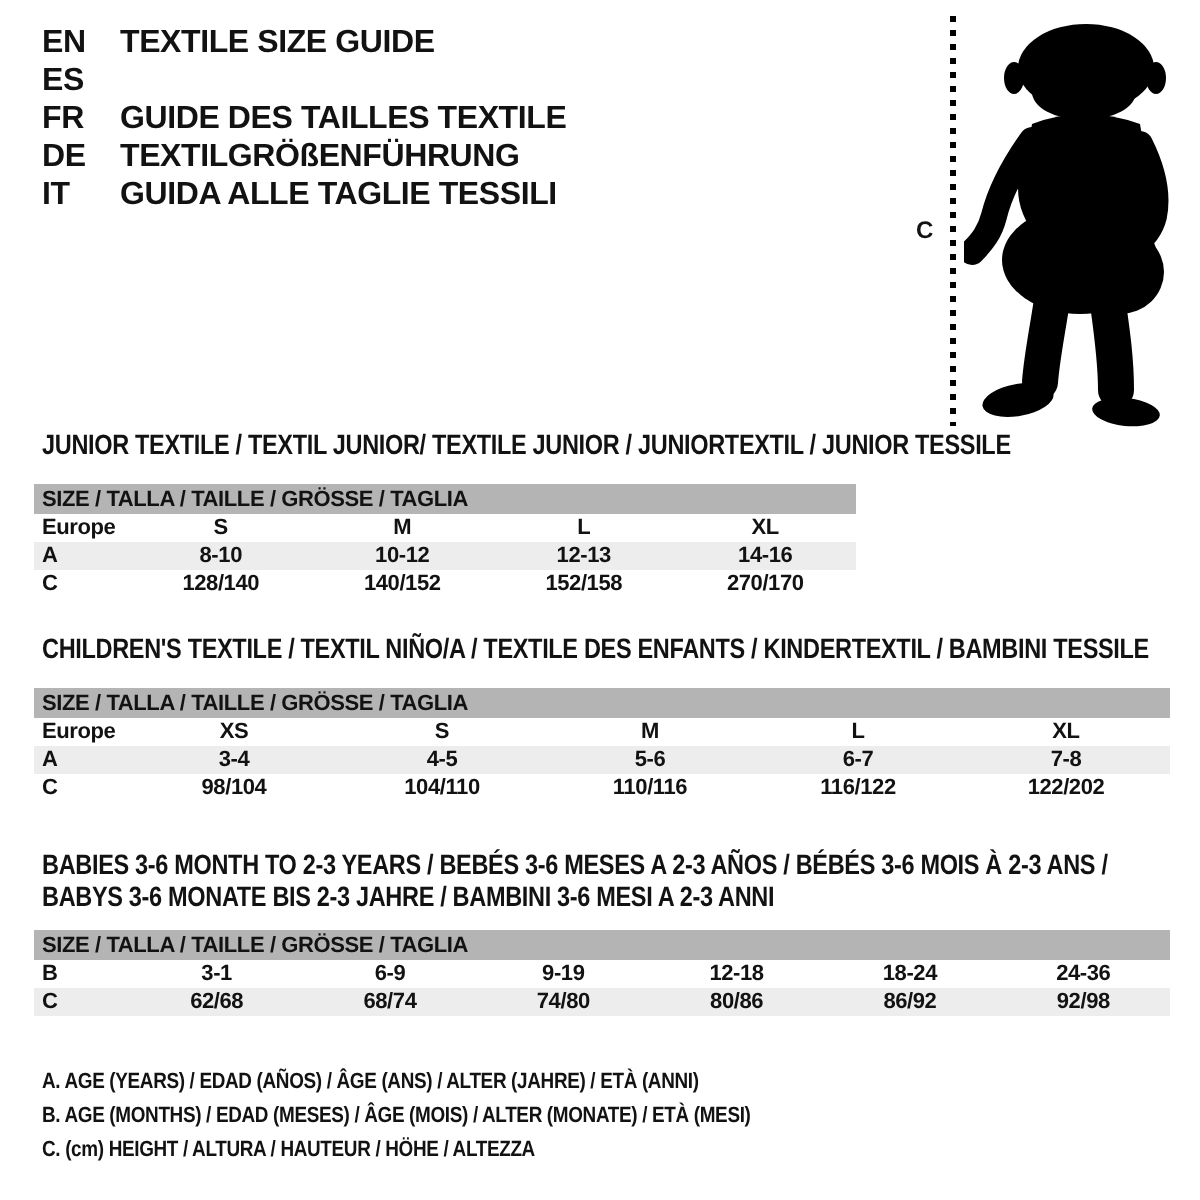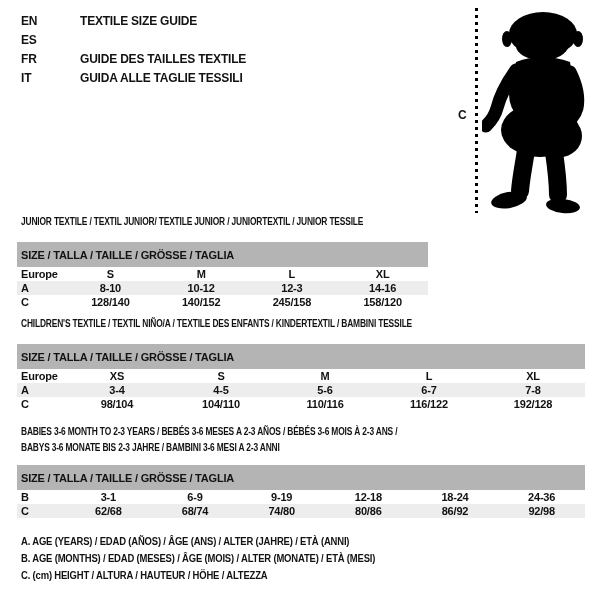--- a/index.html
+++ b/index.html
@@ -6,48 +6,48 @@
   html,body { width:600px; height:600px; background:#ffffff; overflow:hidden; }
   body {
     position:relative;
     font-family:"Liberation Sans", sans-serif;
     color:#121212;
     -webkit-font-smoothing:antialiased;
   }
 
   
   .lang-block { position:absolute; top:12px; left:21px; }
-  .lang-row { display:flex; line-height:19px; font-weight:700; font-size:12px; letter-spacing:-0.2px;gap:20px; }
+  .lang-row { display:flex; line-height:19px; font-weight:700; font-size:16px; letter-spacing:-0.2px; }
   .lang-code { width:39px; flex:0 0 39px; }
   .lang-label { white-space:nowrap;text-align:right; }
 
   
   .figure-area { position:absolute; top:8px; left:452px; width:148px; height:208px; }
   .dotted-line {
     position:absolute; left:23px; top:0; width:3px; height:205px;
     background:repeating-linear-gradient(to bottom, #000 0 3px, transparent 3px 7px);
   }
   .c-label { position:absolute; left:6px; top:100px; font-weight:700; font-size:12px; }
   .silhouette-svg { position:absolute; left:30px; top:0; }
 
   
   .sec { position:absolute; left:17px; }
   .sec-junior   { top:215px; width:411px; }
   .sec-children { top:317px; width:568px; }
   .sec-babies   { top:424px; width:568px; }
-  .sec-title { font-size:10px; font-weight:700; letter-spacing:-0.2px; margin-left:4px; }
+  .sec-title { font-size:14px; font-weight:700; letter-spacing:-0.2px; margin-left:4px; }
   .sec-title .title-line { line-height:14px; white-space:nowrap; transform:scaleX(0.84); transform-origin:0 50%; }
   .sec-babies .sec-title .title-line { line-height:16px; }
   .sec-junior .size-table, .sec-children .size-table { margin-top:13px; }
   .sec-babies .size-table { margin-top:9px; }
 
   table.size-table { width:100%; border-collapse:collapse; table-layout:fixed; }
   table.size-table th {
     background:#b4b4b4; text-align:left; font-size:11px; font-weight:700;
-    height:25px; padding:0 0 0 4px; letter-spacing:-0.2px; white-space:nowrap;
+    height:15px; padding:0 0 0 4px; letter-spacing:-0.2px; white-space:nowrap;
   }
   table.size-table td {
     font-size:11px; font-weight:700; text-align:center; height:14px; padding:0;
     letter-spacing:-0.2px; white-space:nowrap;
   }
   table.size-table td.row-label { text-align:left; padding-left:4px; }
   table.size-table col.label-col { width:48px; }
   table.size-table tbody tr:nth-child(even) { background:#ededed; }
 
   
@@ -64,20 +64,24 @@
   <div class="lang-row">
     <span class="lang-code">EN</span>
     <span class="lang-label">TEXTILE SIZE GUIDE</span>
   </div>
   <div class="lang-row">
     <span class="lang-code">ES</span>
   </div>
   <div class="lang-row">
     <span class="lang-code">FR</span>
     <span class="lang-label">GUIDE DES TAILLES TEXTILE</span>
+  </div>
+  <div class="lang-row">
+    <span class="lang-code">DE</span>
+    <span class="lang-label">TEXTILGRÖßENFÜHRUNG</span>
   </div>
   <div class="lang-row">
     <span class="lang-code">IT</span>
     <span class="lang-label">GUIDA ALLE TAGLIE TESSILI</span>
   </div>
 </div>
 
 <div class="figure-area">
   <div class="dotted-line"></div>
   <div class="c-label">C</div>
@@ -128,29 +132,29 @@
           <td class="row-label">Europe</td>
           <td>S</td>
           <td>M</td>
           <td>L</td>
           <td>XL</td>
         </tr>
         <tr>
           <td class="row-label">A</td>
           <td>8-10</td>
           <td>10-12</td>
-          <td>12-3</td>
+          <td>12-13</td>
           <td>14-16</td>
         </tr>
         <tr>
           <td class="row-label">C</td>
           <td>128/140</td>
           <td>140/152</td>
-          <td>245/158</td>
-          <td>158/120</td>
+          <td>152/158</td>
+          <td>270/170</td>
         </tr>
       </tbody>
     </table>
 </section>
 
 <section class="sec sec-children">
   <div class="sec-title">
     <div class="title-line">CHILDREN'S TEXTILE / TEXTIL NIÑO/A / TEXTILE DES ENFANTS / KINDERTEXTIL / BAMBINI TESSILE</div>
   </div>
   <table class="size-table">
@@ -183,21 +187,21 @@
           <td>5-6</td>
           <td>6-7</td>
           <td>7-8</td>
         </tr>
         <tr>
           <td class="row-label">C</td>
           <td>98/104</td>
           <td>104/110</td>
           <td>110/116</td>
           <td>116/122</td>
-          <td>192/128</td>
+          <td>122/202</td>
         </tr>
       </tbody>
     </table>
 </section>
 
 <section class="sec sec-babies">
   <div class="sec-title">
     <div class="title-line">BABIES 3-6 MONTH TO 2-3 YEARS / BEBÉS 3-6 MESES A 2-3 AÑOS / BÉBÉS 3-6 MOIS À 2-3 ANS /</div>
     <div class="title-line">BABYS 3-6 MONATE BIS 2-3 JAHRE / BAMBINI 3-6 MESI A 2-3 ANNI</div>
   </div>

